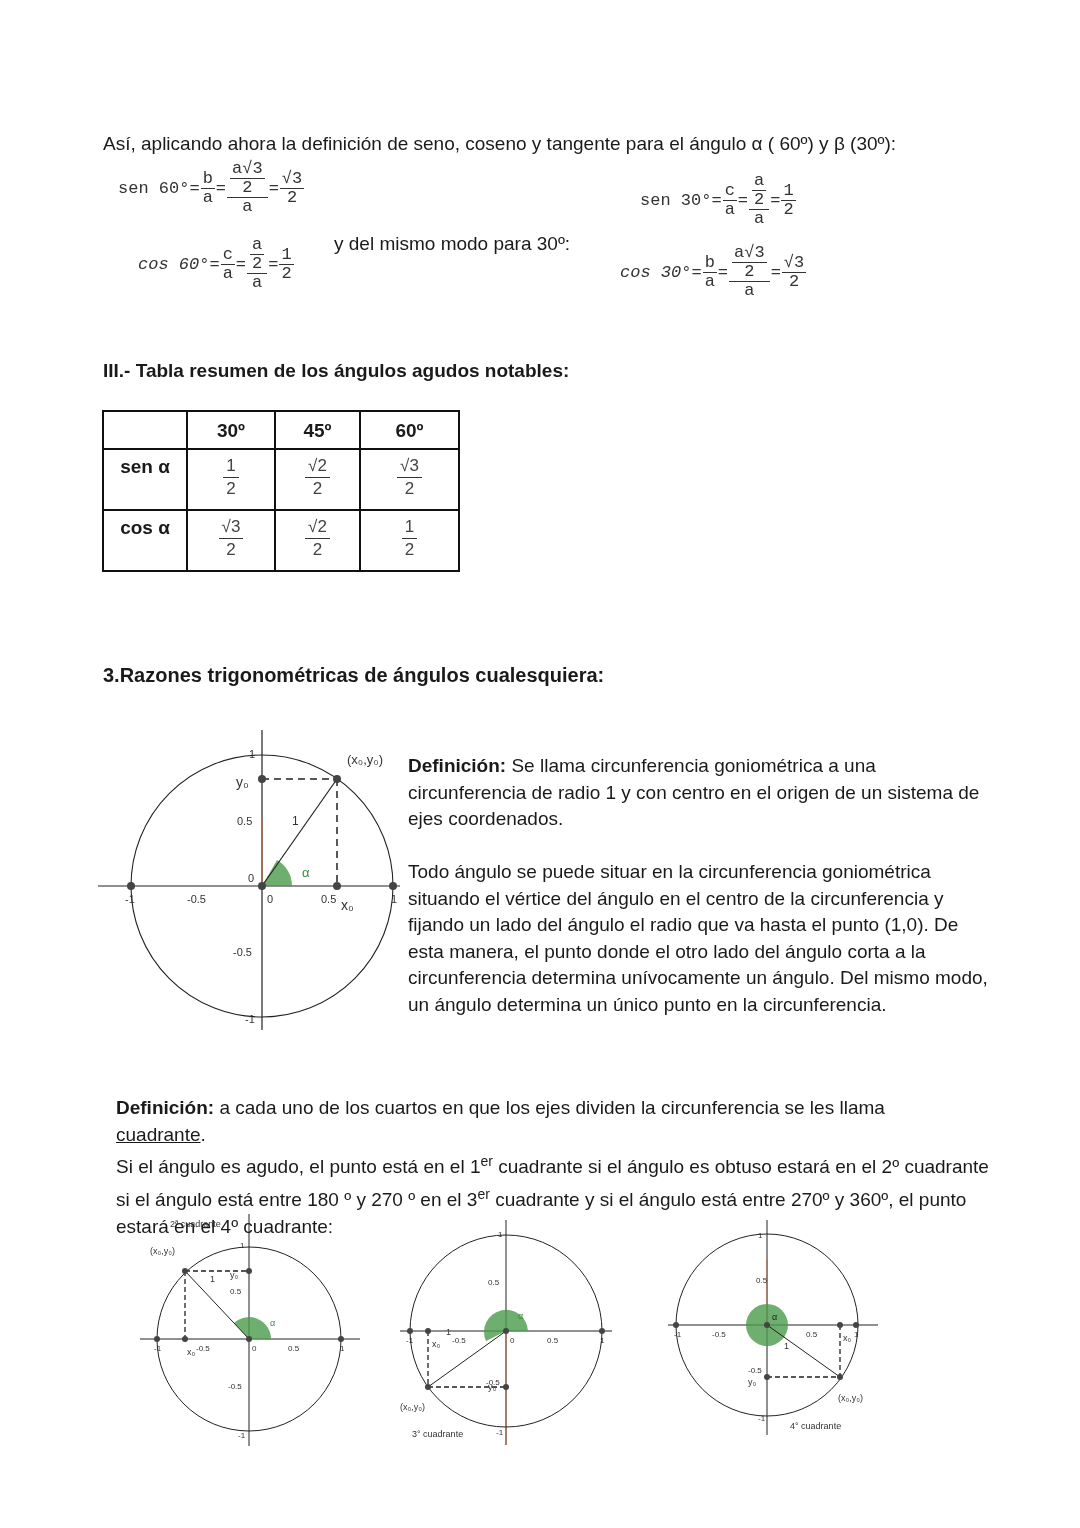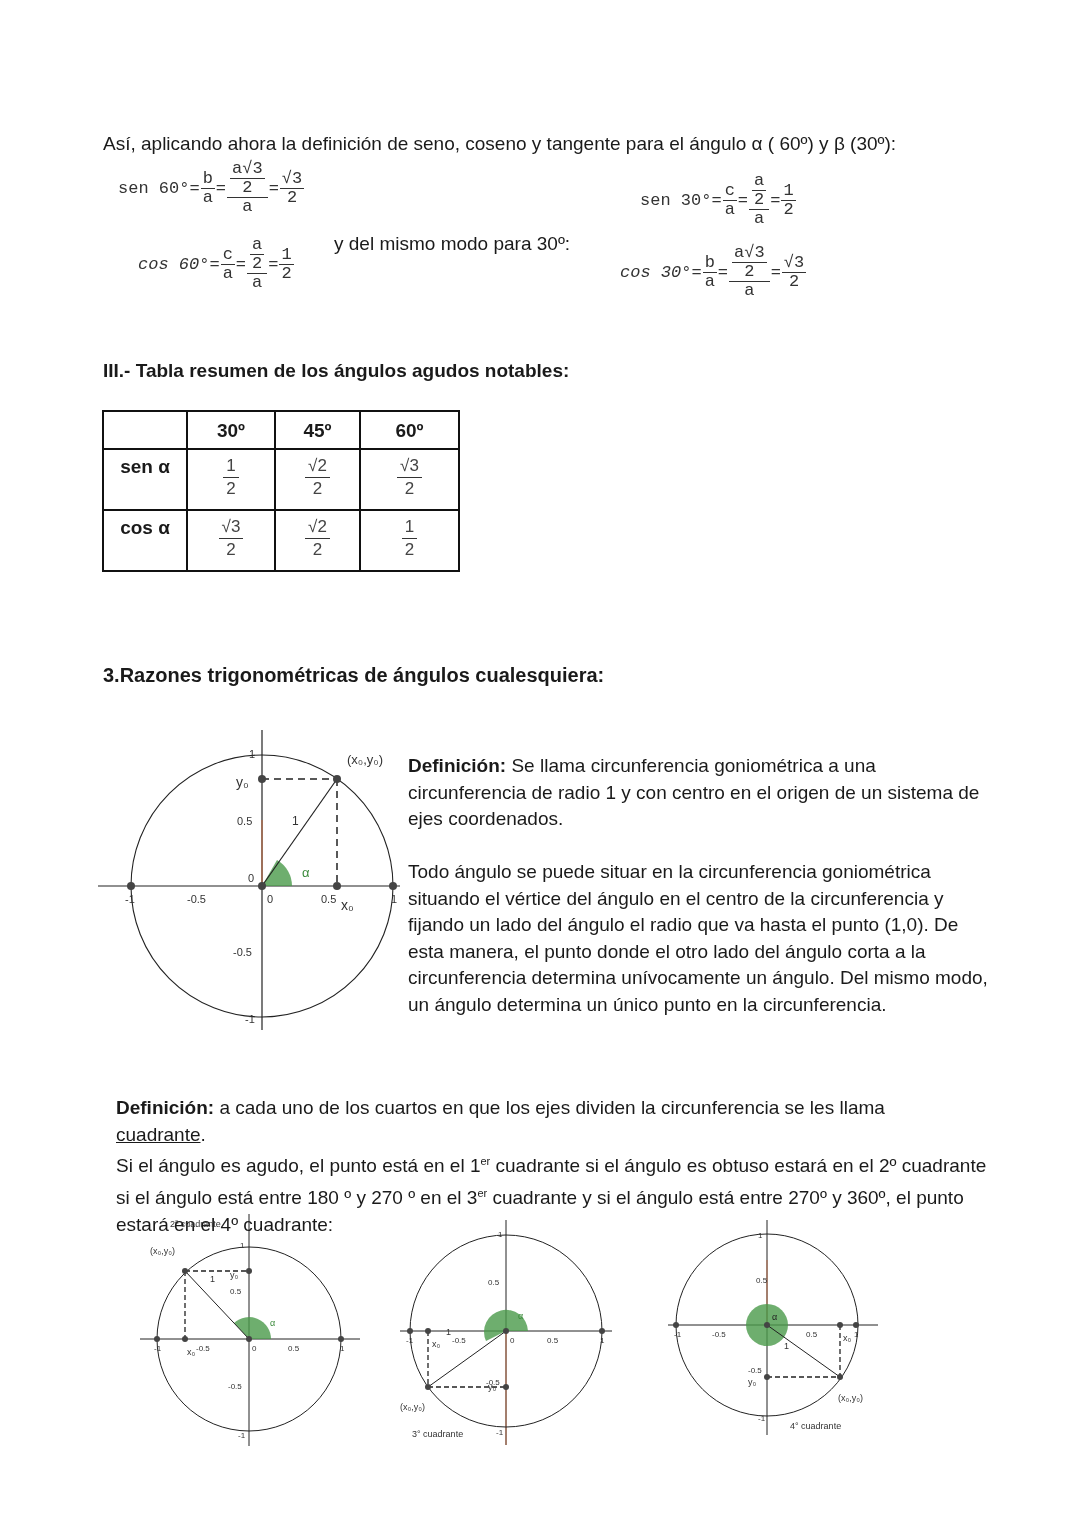--- a/index.html
+++ b/index.html
@@ -17,21 +17,21 @@
   h2.tt { margin:0; font-size:20px; font-weight:bold; }
   table.summary { border-collapse:collapse; font-size:19px; }
   table.summary td { border:2.5px solid #111; text-align:center; vertical-align:top; padding:4px 0 0 0; }
   table.summary td.rowh { font-weight:bold; padding-top:6px; }
   table.summary td.colh { font-weight:bold; padding-top:8px; }
   .tfrac { display:inline-flex; flex-direction:column; align-items:center; font-family:"Liberation Sans", sans-serif; color:#444; font-size:17px; }
   .tfrac .num { border-bottom:1.3px solid #333; padding:0 3px; line-height:22px; }
   .tfrac .den { line-height:22px; }
   b.lbl { font-weight:bold; }
   u { text-decoration:underline; }
-  sup { font-size:11px; }
+  sup { font-size:14px; }
 </style>
 </head>
 <body>
 
 <div class="abs txt" style="left:103px; top:131px;">Así, aplicando ahora la definición de seno, coseno y tangente para el ángulo α ( 60º) y β (30º):</div>
 
 <div class="abs formula mono" style="left:118px; top:160px;">
   <span>sen 60°</span>
     <span>=</span>
   <span class="frac">

